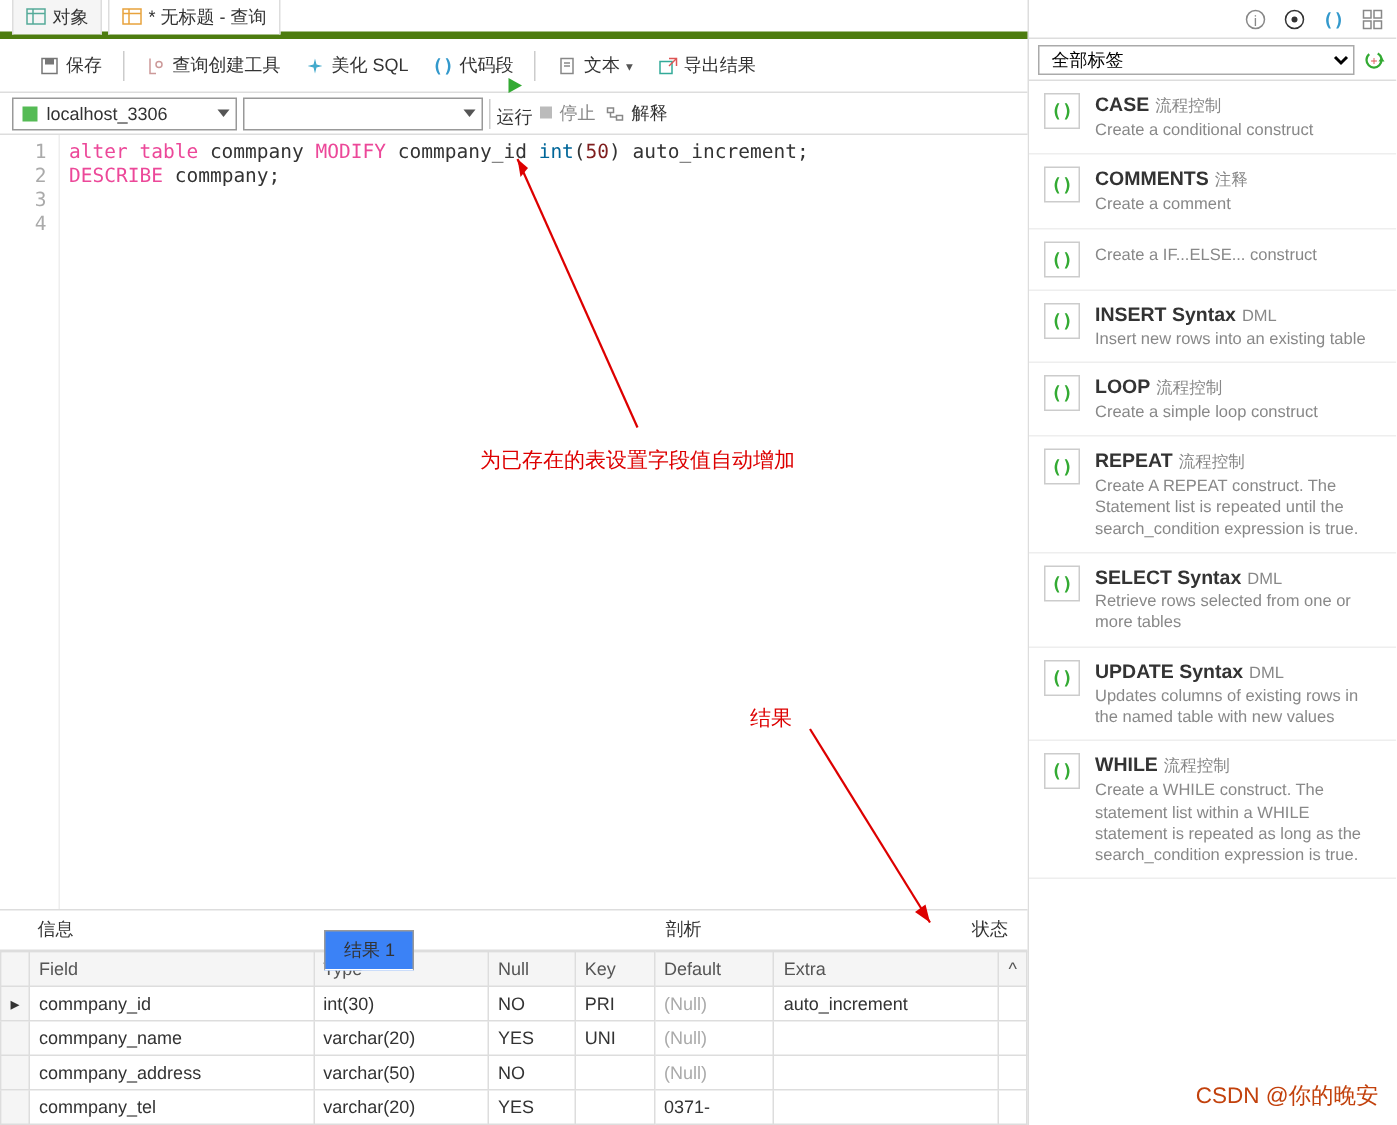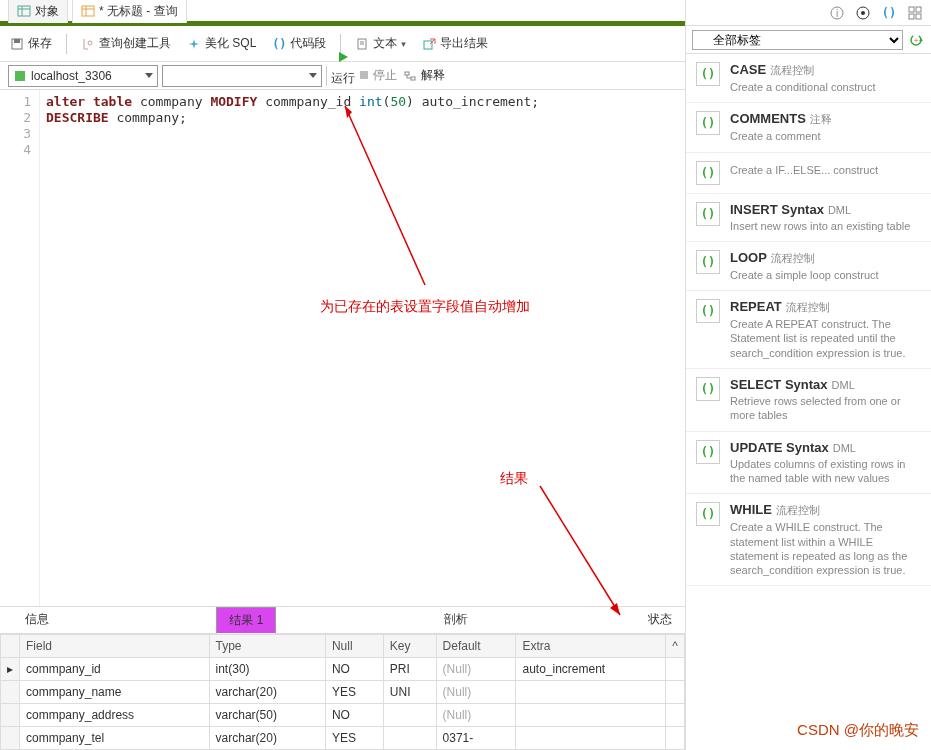--- a/index.html
+++ b/index.html
@@ -17,61 +17,61 @@
   .left-pane { flex: 1; display: flex; flex-direction: column; border-right: 1px solid #ddd; }
   .right-pane { width: 245px; display: flex; flex-direction: column; background: #fff; }
 
   
   .top-tabs { display: flex; align-items: center; height: 26px; border-bottom: 5px solid #4d7c0f; padding-left: 8px; gap: 4px; }
   .top-tab { display: flex; align-items: center; gap: 4px; padding: 2px 8px; background: #f5f5f5; border: 1px solid #ddd; border-bottom: none; height: 24px; }
   .top-tab.active { background: #fff; }
   .icon-small { width: 14px; height: 14px; display: inline-flex; align-items: center; justify-content: center; }
 
   
-  .toolbar { display: flex; align-items: center; height: 36px; border-bottom: 1px solid #ddd; padding: 0 8px; gap: 12px; }
+  .toolbar { display: flex; align-items: center; height: 36px; border-bottom: 1px solid #ddd; padding: 0 24px; gap: 12px; }
   .toolbar-btn { display: flex; align-items: center; gap: 4px; cursor: pointer; padding: 2px; }
   .sep { width: 1px; height: 20px; background: #ccc; }
 
   
   .conn-bar { display: flex; align-items: center; height: 28px; border-bottom: 1px solid #ddd; padding: 0 8px; gap: 4px; }
   .conn-select { display:flex; align-items:center; border: 1px solid #999; height: 22px; padding: 0 4px; background: #fff; gap:4px;}
   .conn-select.s1 { width: 150px; }
   .conn-select.s2 { width: 160px; }
   .run-btn { display: flex; align-items: center; gap: 4px; cursor: pointer; flex-direction: column; }
   .stop-btn { display: flex; align-items: center; gap: 4px; color: #888; }
 
   
   .editor-area { flex: 1; display: flex; background: #fff; font-family: Consolas, monospace; font-size: 13px; position:relative; }
   .gutter { width: 40px; text-align: right; padding: 4px 8px 4px 4px; color: #aaa; background: #fff; border-right: 1px solid #eee; line-height: 16px; }
   .code { padding: 4px 6px; line-height: 16px; white-space: pre; }
-  .kw1 { color: #7f1d1d; font-weight: bold; }
+  .kw1 { color: #ec4899; }
   .kw2 { color: #006699; }
-  .num { color: #15803d; }
+  .num { color: #7f1d1d; }
 
   .annotation { position: absolute; color: #d00; font-family: "Microsoft YaHei"; font-size: 14px; pointer-events: none; }
   .arrow-svg { position: absolute; pointer-events: none; }
 
   
   .bottom-tabs { display: flex; border-top: 1px solid #ddd; border-bottom: 1px solid #ddd; height: 28px; align-items: flex-end; padding-left: 12px; gap:0;justify-content:space-between; }
   .bt-tab { padding: 4px 12px; border: 1px solid transparent; cursor: pointer; }
-  .bt-tab.active { border: 1px solid #999; border-bottom: 1px solid #fff; background: #d946ef; position:relative; top:1px; }
+  .bt-tab.active { border: 1px solid #999; border-bottom: 1px solid #fff; background: #3b82f6; position:relative; top:14px; }
 
   
   .results { border-top: none; }
   .results table { width: 100%; border-collapse: collapse; font-size: 12px; }
   .results th, .results td { border: 1px solid #ddd; padding: 4px 6px; text-align: left; height: 22px; }
   .results th { background: #f5f5f5; font-weight: normal; color: #555; }
   .null-val { color: #aaa; }
   .row-marker { width:12px; background:#f5f5f5; text-align:center; padding:0;}
 
   
   .rp-top { display: flex; justify-content: flex-end; align-items: center; height: 26px; padding: 0 8px; gap: 10px; border-bottom: 1px solid #ddd; }
   .rp-icon { width: 16px; height: 16px; display:flex; align-items:center; justify-content:center; cursor:pointer; }
   .rp-filter { display: flex; align-items: center; height: 28px; padding: 0 6px; border-bottom: 1px solid #ddd; gap:4px;}
-  .rp-filter select { flex:1; border:1px solid #aaa; height:20px; font-size:12px; background:#fff; padding:0 16px;}
+  .rp-filter select { flex:1; border:1px solid #aaa; height:20px; font-size:12px; background:#fff; padding:0 4px;}
   .rp-refresh { width:18px; height:18px; display:flex; align-items:center; justify-content:center; cursor:pointer;}
 
   .snippet-list { flex:1; overflow-y:auto; }
   .snippet-item { display: flex; padding: 8px 10px; gap: 10px; border-bottom: 1px solid #eee; }
   .snippet-icon { width: 24px; height: 24px; flex-shrink: 0; display:flex; align-items:center; justify-content:center; border:1px solid #ccc;}
   .snippet-body { flex: 1; }
   .snippet-title { font-size: 13px; color: #333; }
   .snippet-title .tag { font-size: 11px; color: #888; margin-left: 4px; }
   .snippet-desc { font-size: 11px; color: #888; margin-top: 2px; line-height: 1.3; }
 

